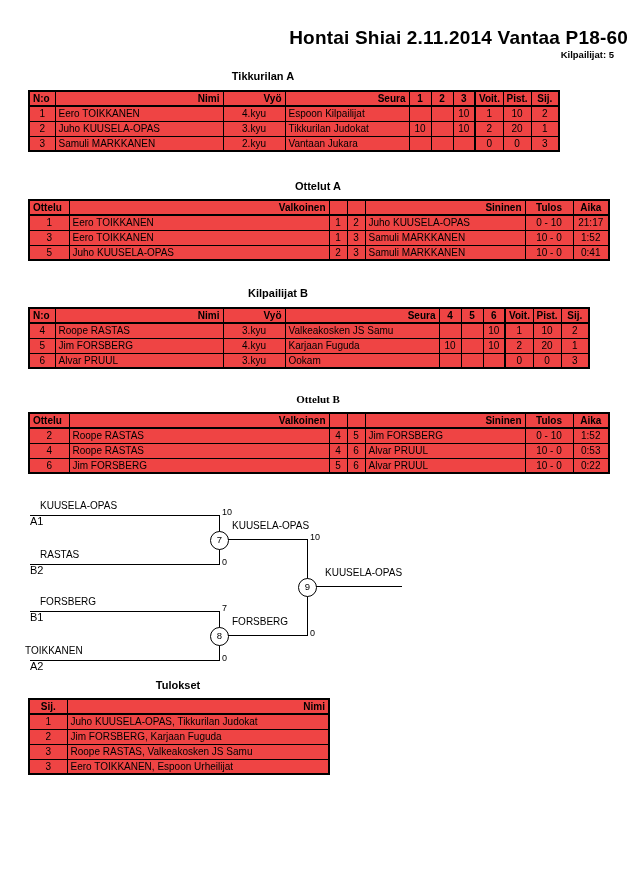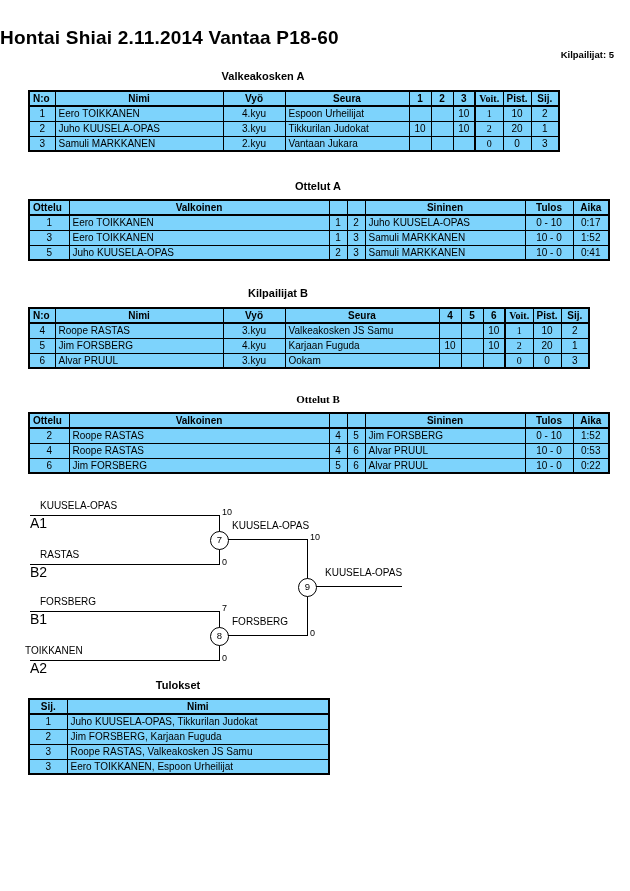--- a/index.html
+++ b/index.html
@@ -13,21 +13,21 @@
     position: relative;
     font-family: "Liberation Sans", sans-serif;
     color: #000000;
     overflow: hidden;
   }
   .page-title {
     position: absolute;
     top: 27px;
     left: 0;
     width: 628px;
-    text-align: left;
+    text-align: right;
     font-size: 19px;
     font-weight: bold;
     letter-spacing: 0.2px;
   }
   .entrants-count {
     position: absolute;
     top: 49px;
     left: 0;
     width: 614px;
     text-align: right;
@@ -37,47 +37,47 @@
   .section-title {
     position: absolute;
     font-size: 11px;
     font-weight: bold;
     text-align: center;
   }
   table.grid {
     position: absolute;
     border-collapse: collapse;
     font-size: 10px;
-    background: #7dd3fc;
+    background: #ef4444;
     table-layout: fixed;
   }
   table.grid td, table.grid th {
     border: 1px solid #000000;
     padding: 1px 3px;
     height: 15px;
     box-sizing: border-box;
     overflow: hidden;
     white-space: nowrap;
     font-weight: normal;
     text-align: left;
     vertical-align: middle;
   }
   table.grid thead th {
     font-weight: bold;
-    text-align: center;
+    text-align: right;
     border-bottom: 2px solid #000000;
   }
   table.grid thead th.lead {
     text-align: left;
   }
   table.grid tbody tr:last-child td {
     border-bottom: 2px solid #000000;
   }
   table.grid td.c, table.grid th.c { text-align: center; }
-  table.grid .thick-left { border-left: 2px solid #000000; font-family: Liberation Serif, serif; }
+  table.grid .thick-left { border-left: 2px solid #000000; }
   table.grid .outer-l { border-left: 2px solid #000000; }
   table.grid .outer-r { border-right: 2px solid #000000; }
   table.grid thead th { border-top: 2px solid #000000; }
 
   
   .bracket {
     position: absolute;
     left: 0;
     top: 495px;
     width: 630px;
@@ -89,21 +89,21 @@
   }
   .bline.h { height: 1px; }
   .bline.v { width: 1px; }
   .bname {
     position: absolute;
     font-size: 10px;
     white-space: nowrap;
   }
   .bseed {
     position: absolute;
-    font-size: 14px;
+    font-size: 11px;
     white-space: nowrap;
   }
   .bscore {
     position: absolute;
     font-size: 9px;
     white-space: nowrap;
   }
   .node {
     position: absolute;
     width: 17px;
@@ -115,21 +115,21 @@
     text-align: center;
     line-height: 16px;
   }
 </style>
 </head>
 <body>
 
 <div class="page-title">Hontai Shiai  2.11.2014  Vantaa   P18-60</div>
 <div class="entrants-count">Kilpailijat: 5</div>
 
-<div class="section-title" style="top:70px; left:28px; width:470px;">Valkeakosken A</div>
+<div class="section-title" style="top:70px; left:28px; width:470px;">Tikkurilan A</div>
 <table class="grid" style="top:90px; left:28px; width:470px;">
   <colgroup>
     <col style="width:26px">
       <col style="width:168px">
       <col style="width:62px">
       <col style="width:124px">
     <col style="width:22px">
       <col style="width:22px">
       <col style="width:22px">
     <col style="width:28px">
@@ -148,21 +148,21 @@
       <th class="c thick-left">Voit.</th>
       <th class="c">Pist.</th>
       <th class="c outer-r">Sij.</th>
     </tr>
   </thead>
   <tbody>
     <tr>
       <td class="c outer-l">1</td>
       <td>Eero TOIKKANEN</td>
       <td class="c">4.kyu</td>
-      <td>Espoon Urheilijat</td>
+      <td>Espoon Kilpailijat</td>
       <td class="c"></td>
       <td class="c"></td>
       <td class="c">10</td>
       <td class="c thick-left">1</td>
       <td class="c">10</td>
       <td class="c outer-r">2</td>
     </tr>
     <tr>
       <td class="c outer-l">2</td>
       <td>Juho KUUSELA-OPAS</td>
@@ -213,21 +213,21 @@
     </tr>
   </thead>
   <tbody>
     <tr>
       <td class="c outer-l">1</td>
       <td>Eero TOIKKANEN</td>
       <td class="c">1</td>
       <td class="c">2</td>
       <td>Juho KUUSELA-OPAS</td>
       <td class="c">0 - 10</td>
-      <td class="c outer-r">0:17</td>
+      <td class="c outer-r">21:17</td>
     </tr>
     <tr>
       <td class="c outer-l">3</td>
       <td>Eero TOIKKANEN</td>
       <td class="c">1</td>
       <td class="c">3</td>
       <td>Samuli MARKKANEN</td>
       <td class="c">10 - 0</td>
       <td class="c outer-r">1:52</td>
     </tr>

